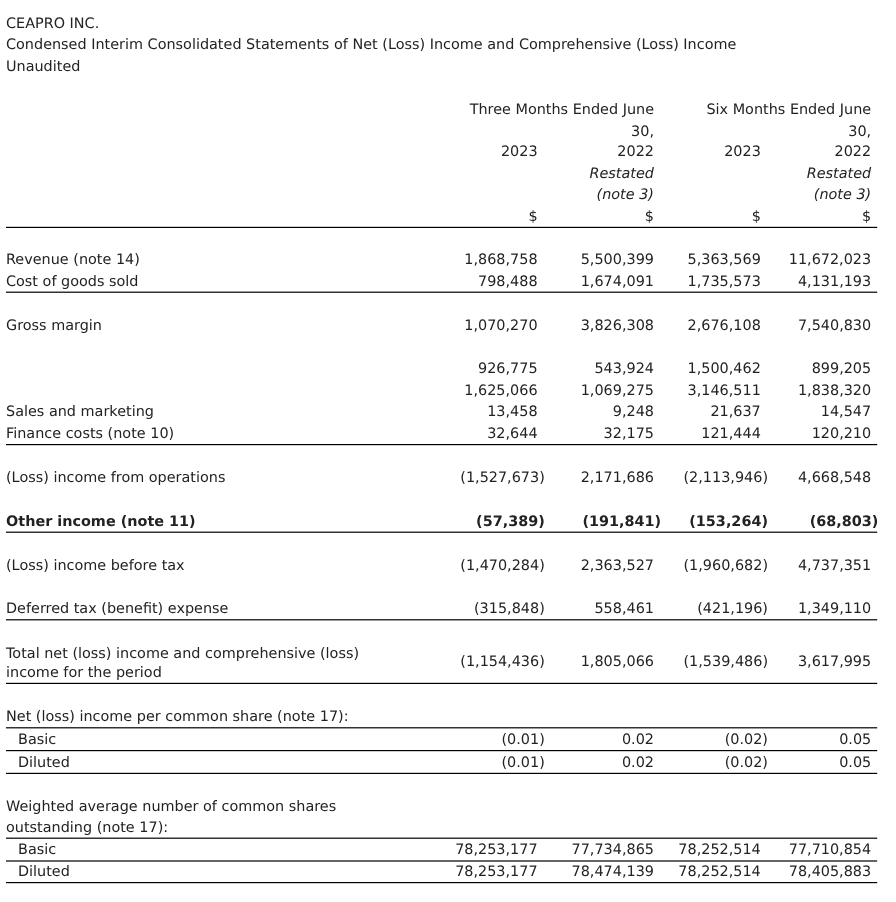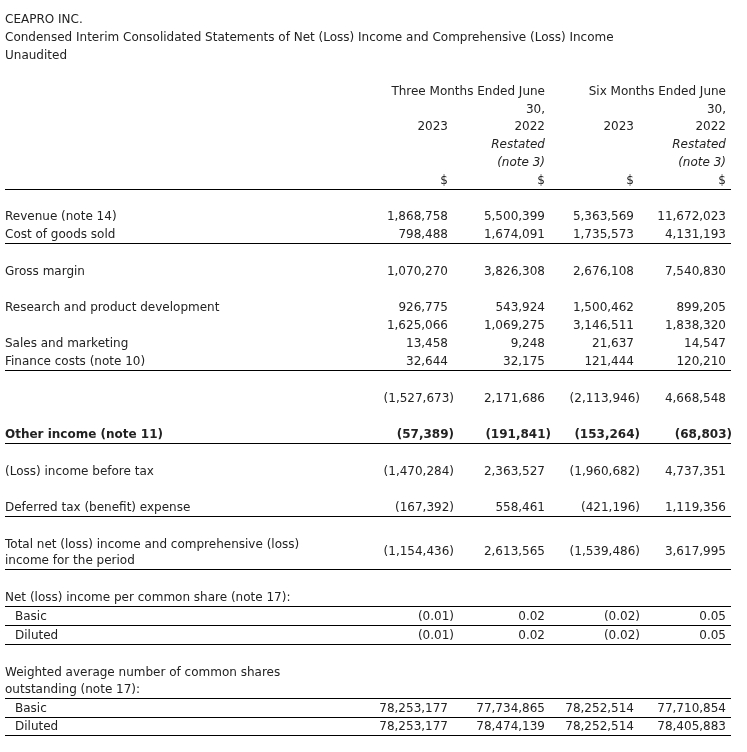--- a/index.html
+++ b/index.html
@@ -78,21 +78,20 @@
 
 <div class="row" style="top:262px;">
   <span class="lbl">Gross margin</span>
   <span class="c c1">1,070,270</span>
   <span class="c c2">3,826,308</span>
   <span class="c c3">2,676,108</span>
   <span class="c c4">7,540,830</span>
 </div>
 
 <div class="row" style="top:298px;">
-  <span class="lbl">Research and product development</span>
   <span class="c c1">926,775</span>
   <span class="c c2">543,924</span>
   <span class="c c3">1,500,462</span>
   <span class="c c4">899,205</span>
 </div>
 <div class="row" style="top:316px;">
   <span class="c c1">1,625,066</span>
   <span class="c c2">1,069,275</span>
   <span class="c c3">3,146,511</span>
   <span class="c c4">1,838,320</span>
@@ -106,20 +105,21 @@
 </div>
 <div class="row rule" style="top:352px;">
   <span class="lbl">Finance costs (note 10)</span>
   <span class="c c1">32,644</span>
   <span class="c c2">32,175</span>
   <span class="c c3">121,444</span>
   <span class="c c4">120,210</span>
 </div>
 
 <div class="row" style="top:389px;">
+  <span class="lbl">(Loss) income from operations</span>
   <span class="c c1 paren">(1,527,673)</span>
   <span class="c c2">2,171,686</span>
   <span class="c c3 paren">(2,113,946)</span>
   <span class="c c4">4,668,548</span>
 </div>
 
 <div class="row rule" style="top:425px;font-weight:bold;">
   <span class="lbl">Other income (note 11)</span>
   <span class="c c1 paren">(57,389)</span>
   <span class="c c2 paren">(191,841)</span>
@@ -130,31 +130,31 @@
 <div class="row" style="top:462px;">
   <span class="lbl">(Loss) income before tax</span>
   <span class="c c1 paren">(1,470,284)</span>
   <span class="c c2">2,363,527</span>
   <span class="c c3 paren">(1,960,682)</span>
   <span class="c c4">4,737,351</span>
 </div>
 
 <div class="row rule" style="top:498px;">
   <span class="lbl">Deferred tax (benefit) expense</span>
-  <span class="c c1 paren">(167,392)</span>
+  <span class="c c1 paren">(315,848)</span>
   <span class="c c2">558,461</span>
   <span class="c c3 paren">(421,196)</span>
-  <span class="c c4">1,119,356</span>
+  <span class="c c4">1,349,110</span>
 </div>
 
 <div class="row rule" style="top:534px; height:35px;">
   <span class="lbl2" style="top:2px;">Total net (loss) income and comprehensive (loss)</span>
   <span class="lbl2" style="top:18px;">income for the period</span>
   <span class="c c1 paren" style="top:8px;">(1,154,436)</span>
-  <span class="c c2" style="top:8px;">2,613,565</span>
+  <span class="c c2" style="top:8px;">1,805,066</span>
   <span class="c c3 paren" style="top:8px;">(1,539,486)</span>
   <span class="c c4" style="top:8px;">3,617,995</span>
 </div>
 
 <div class="row rule" style="top:588px;">
   <span class="lbl">Net (loss) income per common share (note 17):</span>
 </div>
 <div class="row rule" style="top:607px;">
   <span class="lbl ind">Basic</span>
   <span class="c c1 paren">(0.01)</span>

